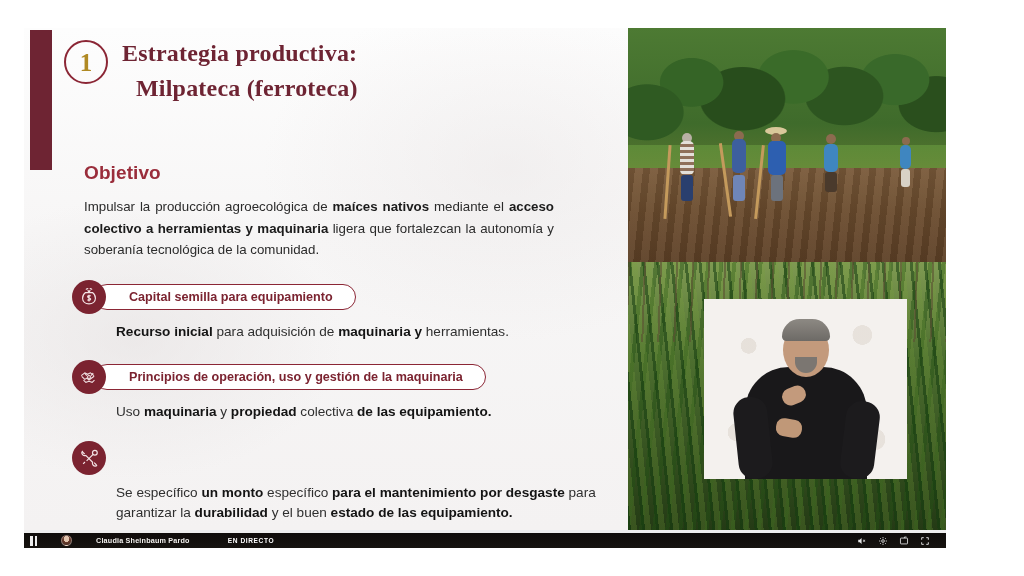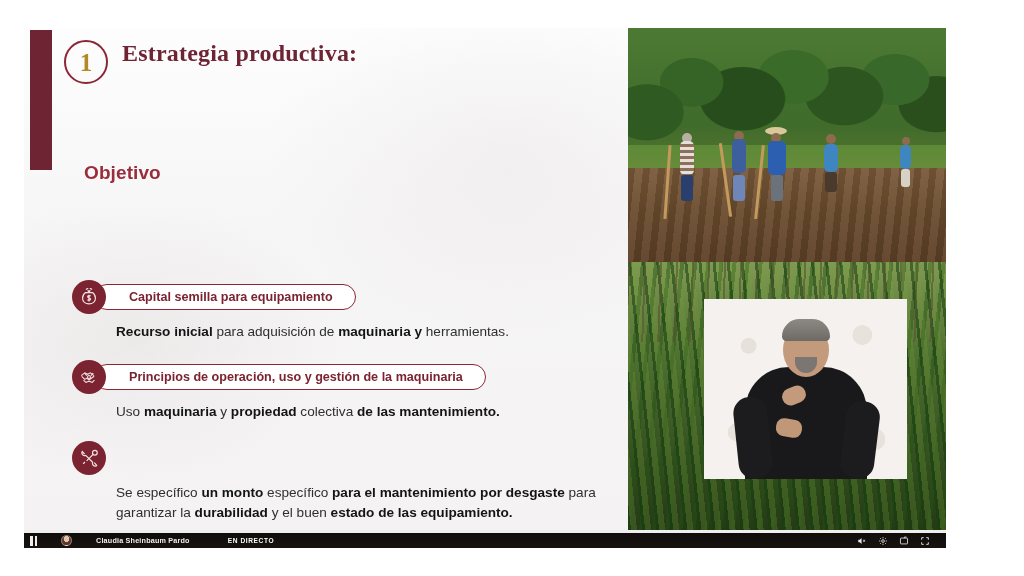--- a/index.html
+++ b/index.html
@@ -210,25 +210,27 @@
 
       <div class="left-panel">
 
         <div class="accent-bar"></div>
 
         <div class="title-block">
           <div class="title-row">
             <div class="num-circle">1</div>
             <div>
               <div class="title-text">Estrategia productiva:</div>
+              <div class="title-text title-l2">Milpateca (ferroteca)</div>
             </div>
           </div>
         </div>
 
         <div class="objetivo-h">Objetivo</div>
+        <div class="objetivo-body"><span>Impulsar la producción agroecológica de </span><b>maíces nativos</b><span> mediante el </span><b>acceso colectivo a herramientas y maquinaria</b><span> ligera que fortalezcan la autonomía y soberanía tecnológica de la comunidad.</span></div>
 
         <div class="bullets">
 
           <div class="bullet">
             <div class="bullet-head">
               <div class="b-icon">
                 <svg viewBox="0 0 24 24" fill="none" stroke="#f3e3e5" stroke-width="1.3">
                   <path d="M9 4c0-1 1.4-1.6 2-.6M15 4c0-1-1.4-1.6-2-.6"></path>
                   <path d="M10 4.5h4l-1 2h-2z" fill="#f3e3e5" stroke="none"></path>
                   <path d="M8.2 7.2C6 8.8 5 11 5 13.4 5 17 8 19.5 12 19.5s7-2.5 7-6.1c0-2.4-1-4.6-3.2-6.2z"></path>
@@ -246,21 +248,21 @@
                 <svg viewBox="0 0 24 24" fill="none" stroke="#f3e3e5" stroke-width="1.2">
                   <path d="M3.5 10.5l4-3 3 1.6 3-1.6 4 3"></path>
                   <path d="M4 11.2l3.4 3.4 2.2-1.4 2.4 2 2.2-1.6 3.4-2.4"></path>
                   <path d="M7.2 7.8l2.4 2.6M16.6 7.8l-2.4 2.6"></path>
                   <path d="M6 15.4l2.6 2.4 3.4-1.2 3.4 1.2 2.6-2.4"></path>
                   <circle cx="12" cy="12" r="1.6"></circle>
                 </svg>
               </div>
               <div class="b-pill">Principios de operación, uso y gestión de la maquinaria</div>
             </div>
-            <div class="b-text"><span>Uso </span><b>maquinaria </b><span>y </span><b>propiedad </b><span>colectiva </span><b>de las mantenimiento.</b></div>
+            <div class="b-text"><span>Uso </span><b>maquinaria </b><span>y </span><b>propiedad </b><span>colectiva </span><b>de las equipamiento.</b></div>
           </div>
 
           <div class="bullet">
             <div class="bullet-head">
               <div class="b-icon">
                 <svg viewBox="0 0 24 24" fill="none" stroke="#f3e3e5" stroke-width="1.3">
                   <path d="M5.2 4.4c-1.2 1.2-1.2 3 0 4.2.9.9 2.2 1.1 3.3.6l7.4 7.4c-.4 1.1-.2 2.4.7 3.3 1.2 1.2 3 1.2 4.2 0"></path>
                   <path d="M4.6 5l2.6 2.6M20.2 19.6l-2.6-2.6"></path>
                   <circle cx="18.4" cy="6.2" r="2.6"></circle>
                   <path d="M16.5 8.1L9.4 15.2M7.6 16.4l-2 2"></path>

